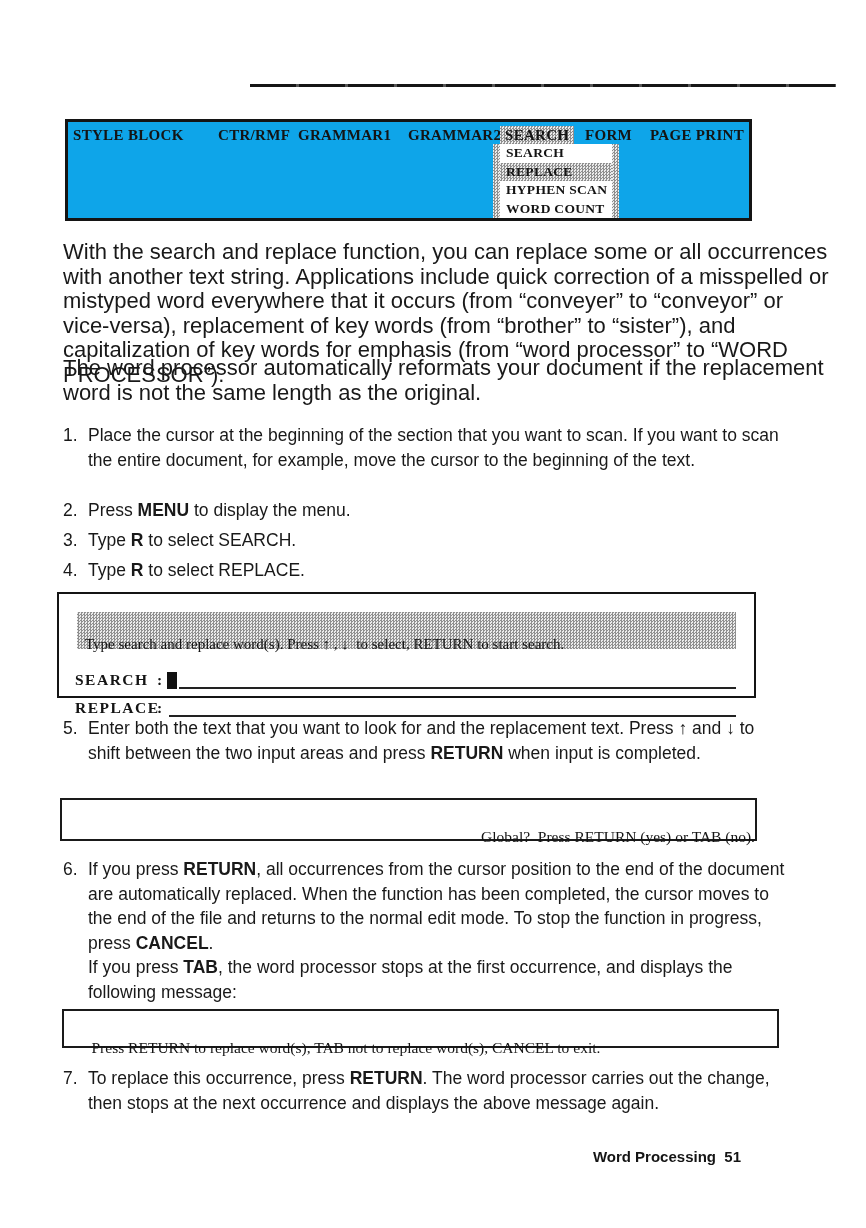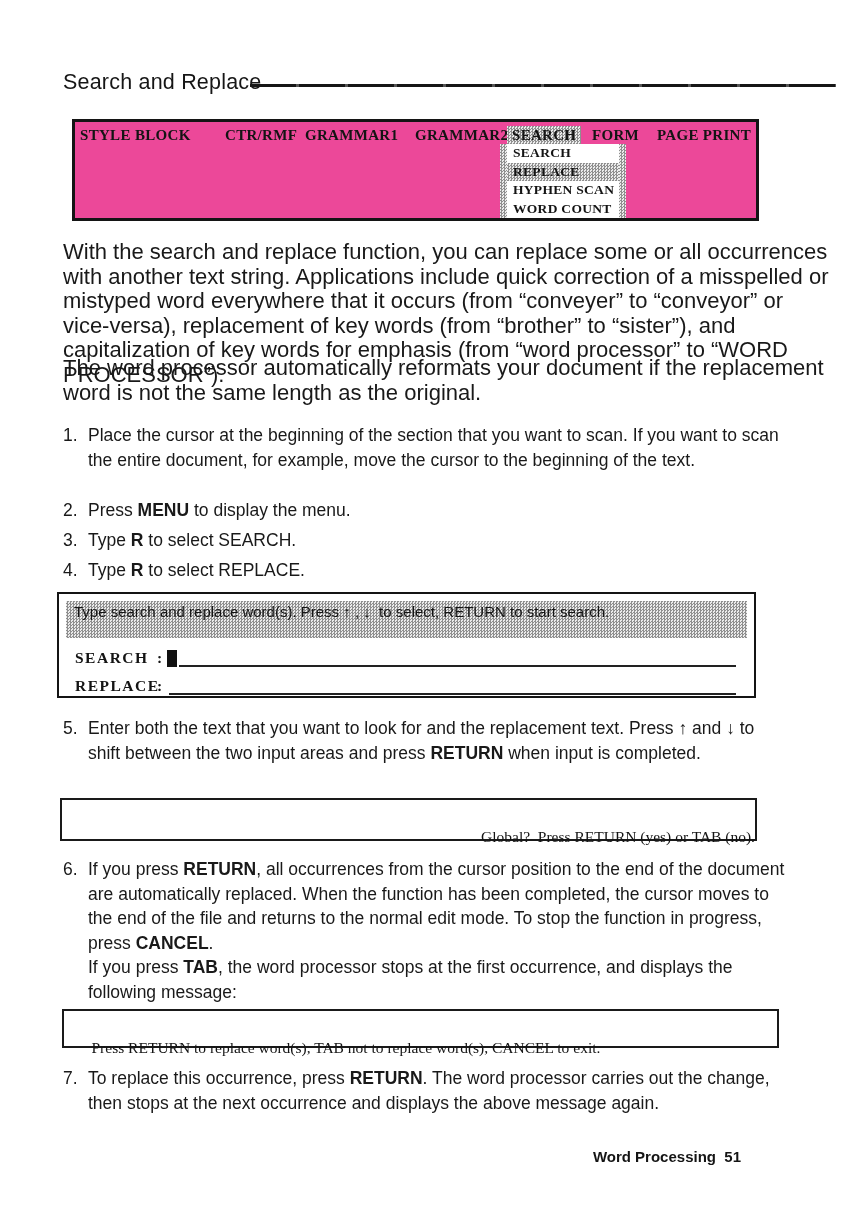--- a/index.html
+++ b/index.html
@@ -6,44 +6,44 @@
   .page{
     position:relative;width:866px;height:1228px;background:#ffffff;
     margin:0 auto;overflow:hidden;color:#1a1a1a;
     font-family:"Liberation Sans",sans-serif;
   }
   
   .title{position:absolute;left:63px;top:70px;font-size:21.5px;letter-spacing:.2px;color:#161616;}
   .title-rule{position:absolute;left:250px;top:84px;width:586px;height:3px;
     background:repeating-linear-gradient(90deg,#161616 0 46px,#555 46px 49px);}
   
-  .menu-box{position:absolute;left:72px;top:119px;width:681px;height:96px;
-    border:3.5px solid #141414;background:#ec4899;}
+  .menu-box{position:absolute;left:65px;top:119px;width:681px;height:96px;
+    border:3.5px solid #141414;background:#0ea5e9;}
   .menu-item{position:absolute;top:5px;font-family:"Liberation Serif",serif;
     font-weight:700;font-size:15px;letter-spacing:.3px;white-space:nowrap;color:#141414;}
   .dither{background-image:repeating-conic-gradient(#8f8f8f 0% 25%,#ebebeb 0% 50%);
     background-size:3px 3px;}
   .menu-item.sel{padding:1px 5px;margin:-1px -5px;}
   .dropdown{position:absolute;left:425px;top:22px;width:126px;height:74px;padding:0 7px 5px 7px;
     box-sizing:border-box;}
   .dd-item{height:18.5px;line-height:18.5px;background:#fff;
     font-family:"Liberation Serif",serif;font-weight:700;font-size:13.5px;
     letter-spacing:.3px;padding-left:6px;white-space:nowrap;color:#141414;}
   .dd-item.sel{background:inherit;background-image:repeating-conic-gradient(#8f8f8f 0% 25%,#ebebeb 0% 50%);background-size:3px 3px;}
   
   .para{position:absolute;left:63px;width:770px;font-size:22px;line-height:24.5px;color:#191919;}
   .step{position:absolute;left:63px;width:725px;display:flex;font-size:17.5px;line-height:24.5px;color:#191919;}
   .step-num{width:25px;flex:0 0 25px;}
   .step-body{flex:1;}
   .b{font-weight:700;}
   
   .dialog{position:absolute;left:57px;top:592px;width:699px;height:106px;
     border:2.5px solid #141414;background:#fff;box-sizing:border-box;}
-  .dialog-prompt{margin:7px;height:37px;box-sizing:border-box;padding:2px 0 0 8px;
-    font-family:Liberation Sans, sans-serif;font-size:15px;color:#141414;white-space:pre;}
+  .dialog-prompt{margin:18px;height:37px;box-sizing:border-box;padding:24px 0 0 8px;
+    font-family:Liberation Serif, serif;font-size:15px;color:#141414;white-space:pre;}
   .field-row{display:flex;align-items:flex-end;margin:6px 18px 0 16px;height:22px;}
   .field-label{font-family:"Liberation Serif",serif;font-size:15.5px;font-weight:700;
     letter-spacing:1.5px;color:#141414;width:82px;}
   .field-colon{font-family:"Liberation Serif",serif;font-size:15.5px;font-weight:700;width:10px;color:#141414;}
   .cursor-block{width:10px;height:17px;background:#111;margin:0 0 0 0;}
   .field-line{flex:1;border-bottom:2px solid #222;height:16px;margin-left:2px;}
   
   .prompt-box{position:absolute;border:2px solid #1a1a1a;background:#fff;box-sizing:border-box;
     font-family:"Liberation Serif",serif;font-size:15.5px;color:#141414;
     padding:10px 0 0 12px;white-space:pre;}
@@ -51,21 +51,20 @@
   .replace-box{left:62px;top:1009px;width:717px;height:39px;}
   
   .footer{position:absolute;right:125px;top:1148px;font-size:15px;font-weight:700;
     color:#141414;white-space:pre;}
 </style>
 </head>
 <body>
 
 <div class="page">
 
-  <div class="title">Search and Replace</div>
   <div class="title-rule"></div>
 
   <div class="menu-box">
     <span class="menu-item" style="left:5px">STYLE</span>
     <span class="menu-item" style="left:60px">BLOCK</span>
     <span class="menu-item" style="left:150px">CTR/RMF</span>
     <span class="menu-item" style="left:230px">GRAMMAR1</span>
     <span class="menu-item" style="left:340px">GRAMMAR2</span>
     <span class="menu-item sel dither" style="left:437px">SEARCH</span>
     <span class="menu-item" style="left:517px">FORM</span>

